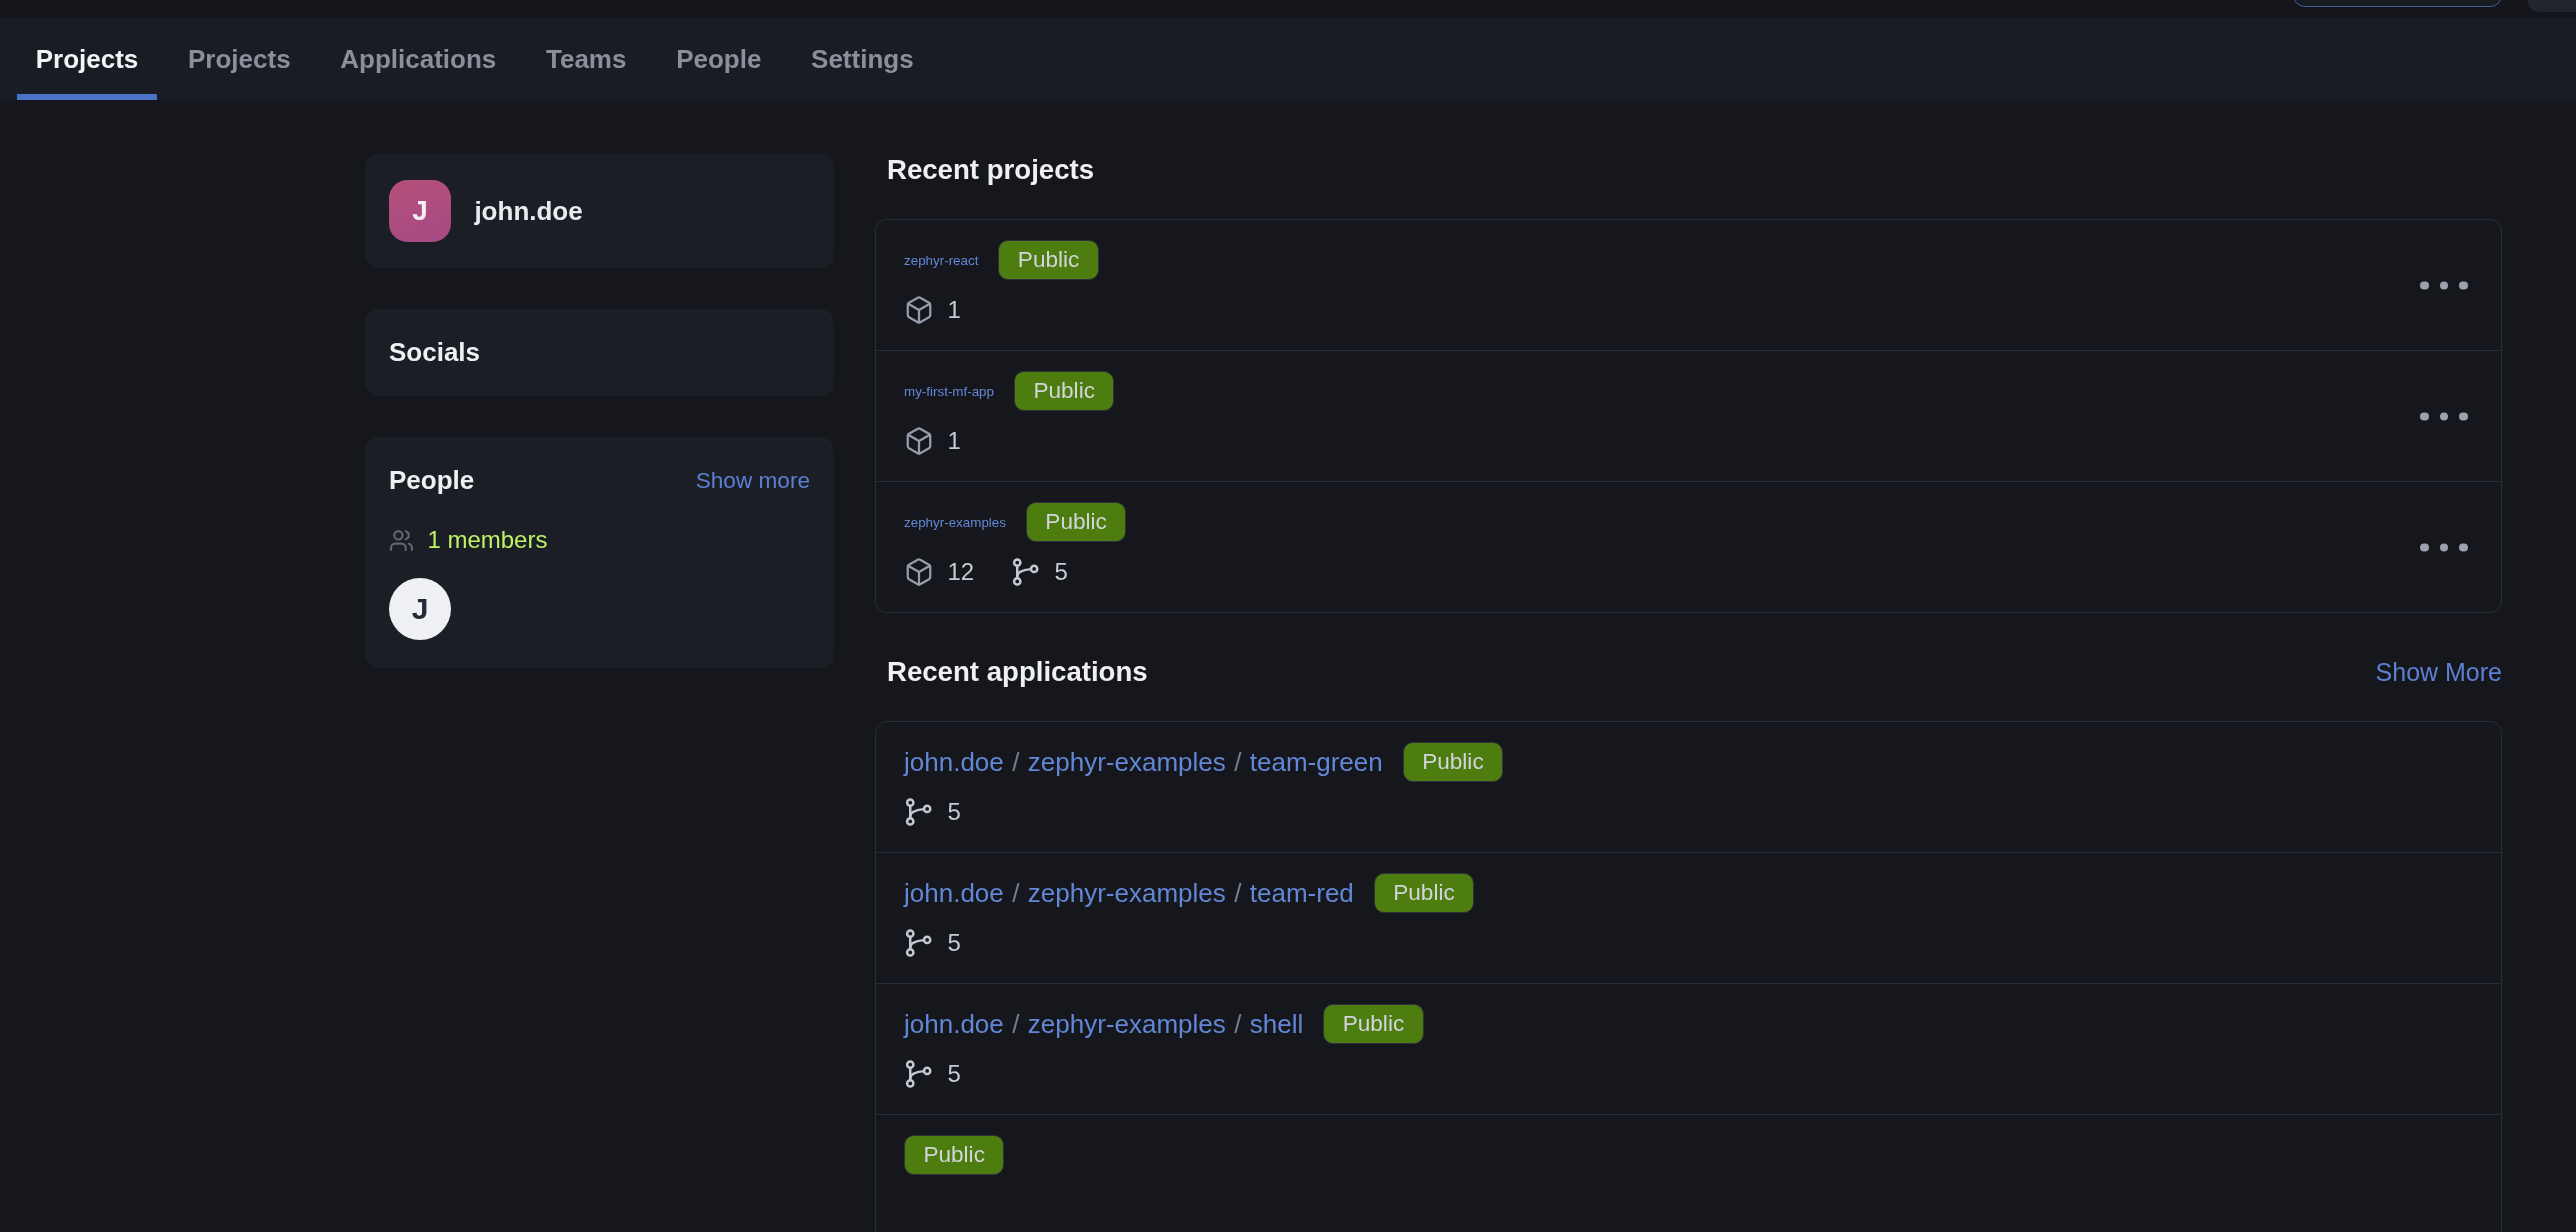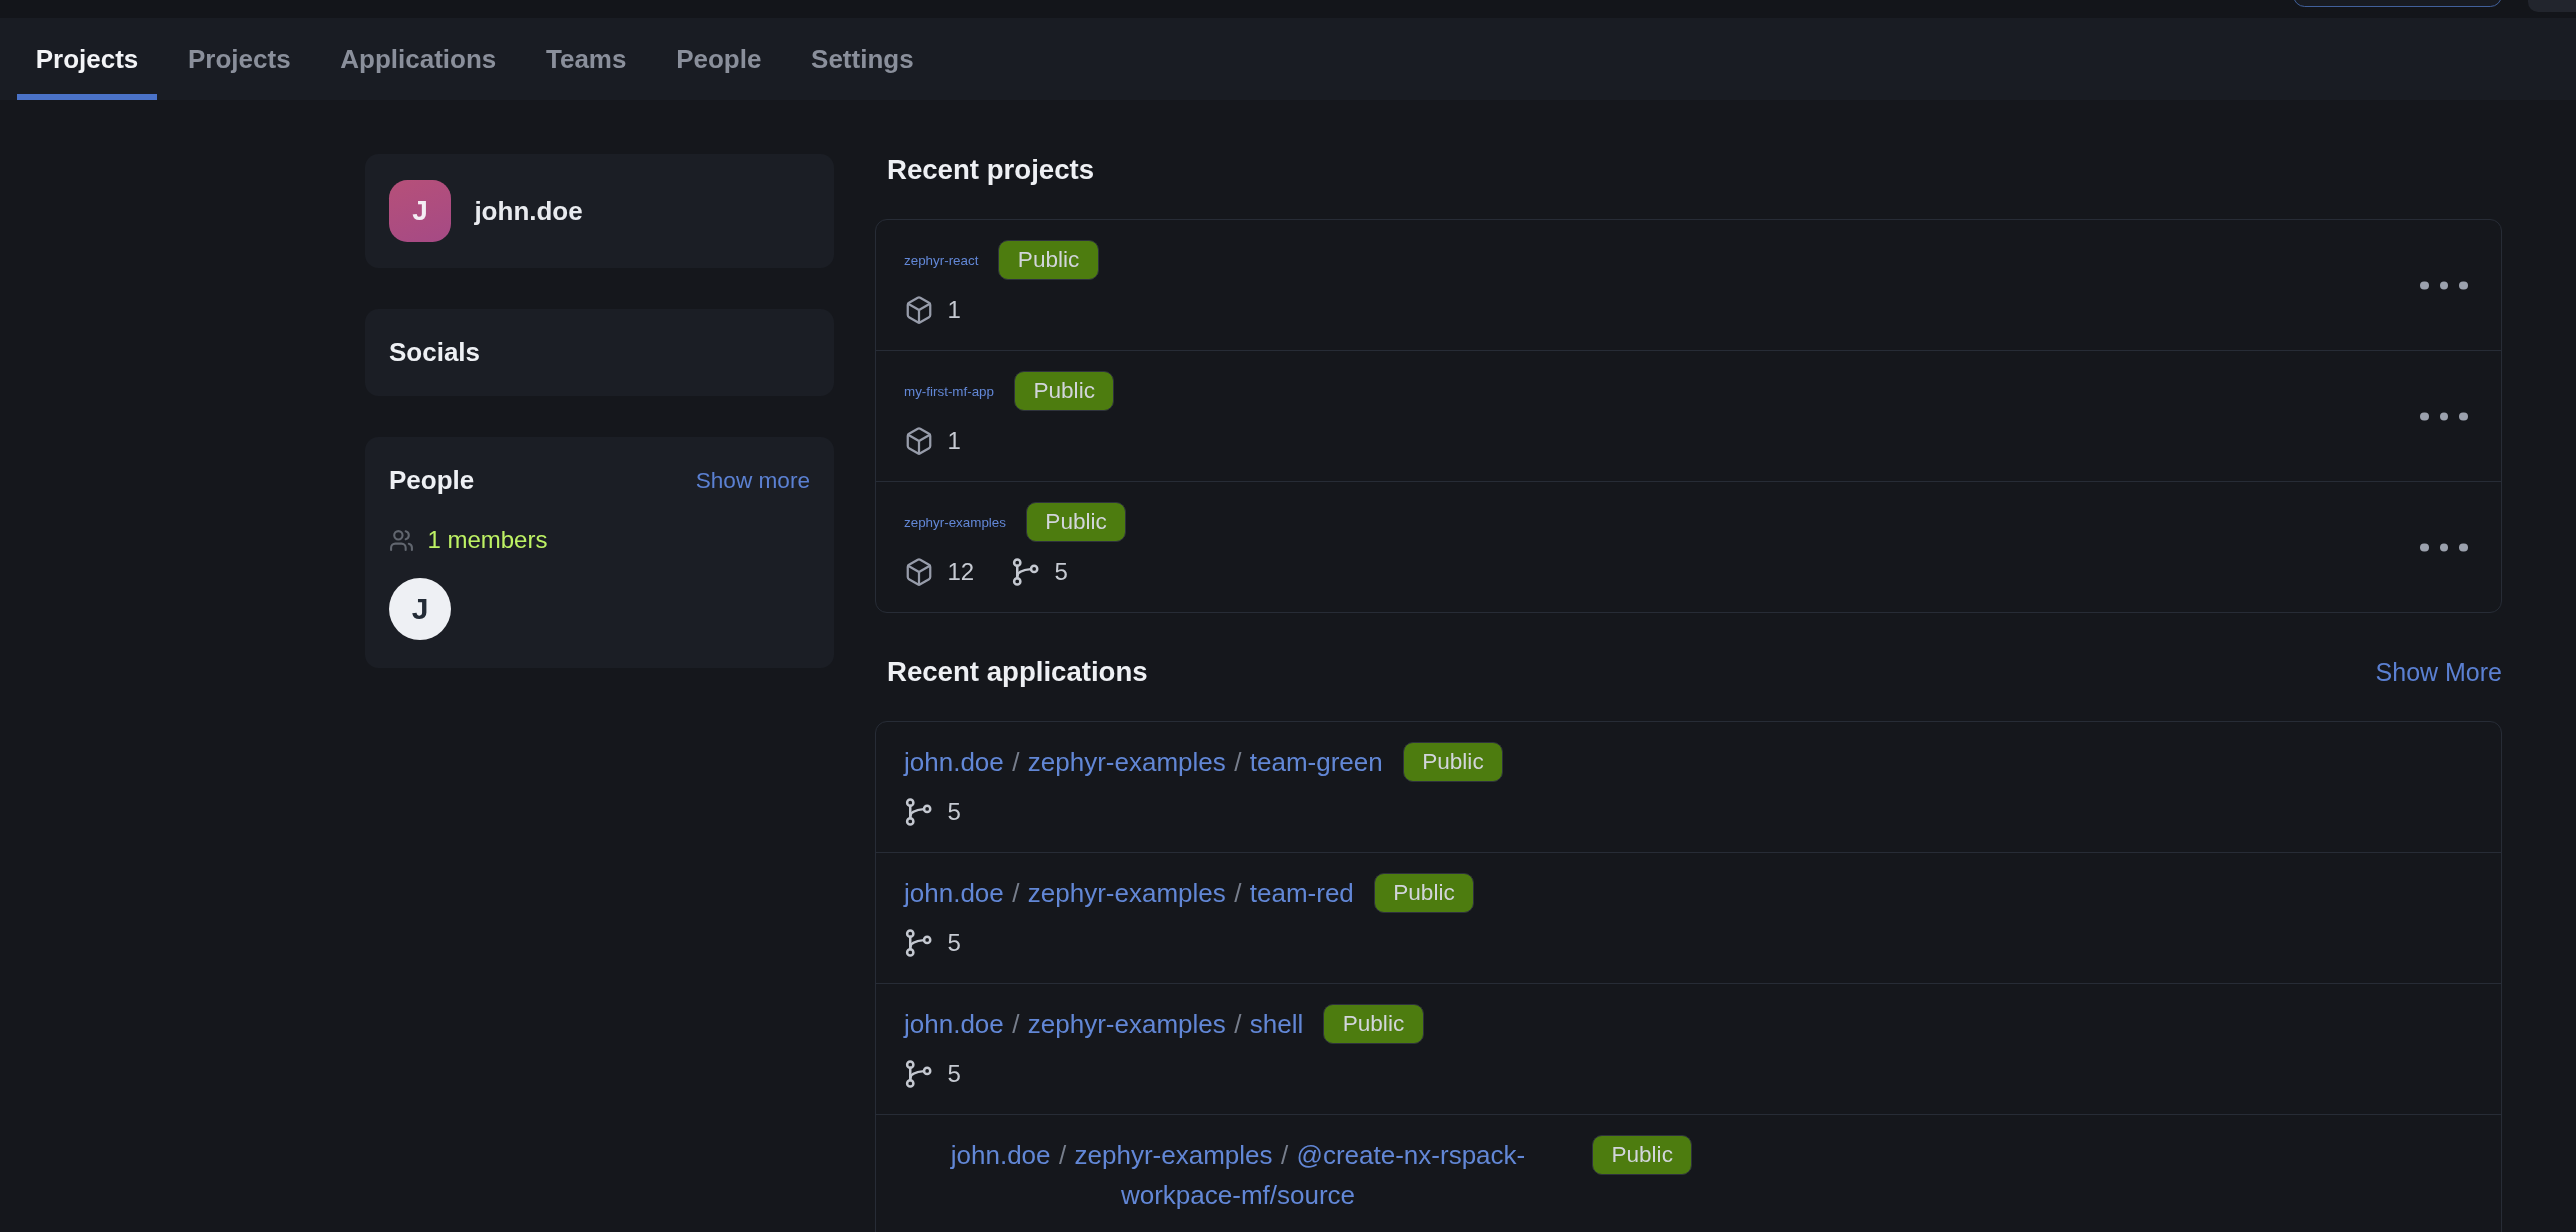--- a/index.html
+++ b/index.html
@@ -319,21 +319,20 @@
                 <circle cx="18.5" cy="9.5" r="2.5"></circle>
           <path d="M5 7v10"></path>
                 <path d="M5 15.5c0-3.8 5-5.2 11-5.8"></path>
         </svg>
         <span>5</span>
       </span>
     </div>
   </div>
         <div class="row">
     <div class="row-line1">
-      <span class="row-links"><a class="lnk">john.doe</a><span class="sep">/</span><a class="lnk">zephyr-examples</a><span class="sep">/</span><a class="lnk">@create-nx-rspack-workpace-mf/source</a></span>
       <span class="badge">Public</span>
     </div>
     <div class="row-line2">
       
     </div>
   </div>
       </div>
 
   </section>
 </div>

